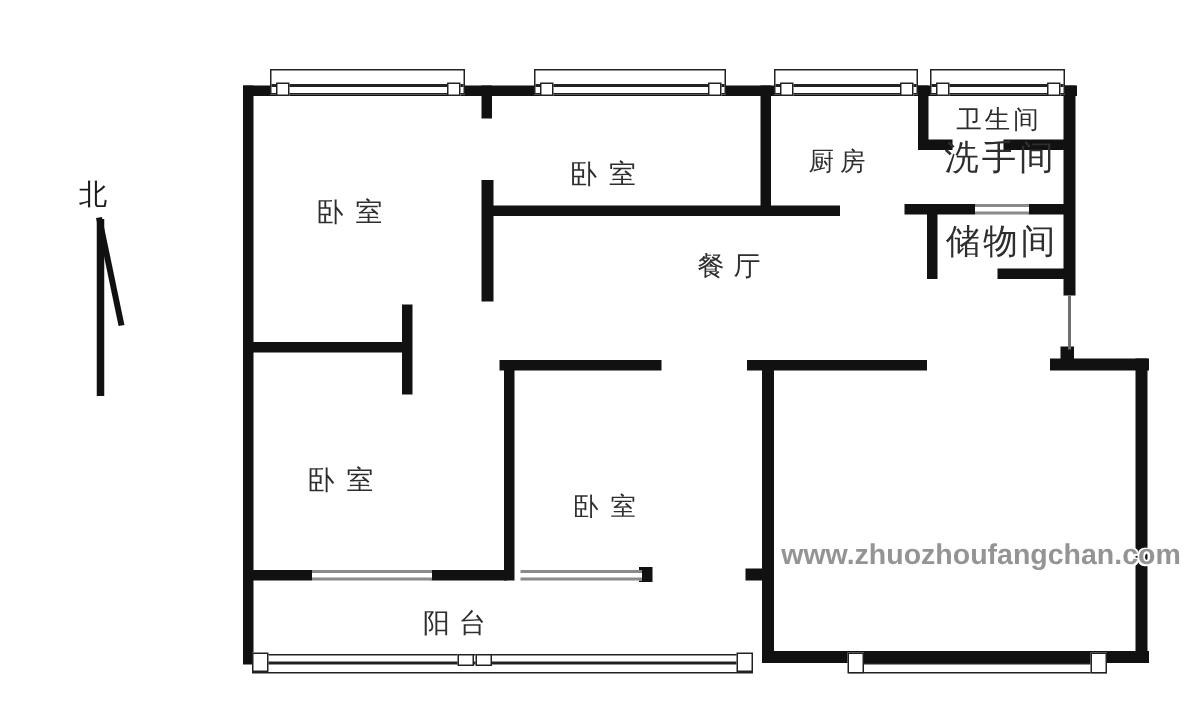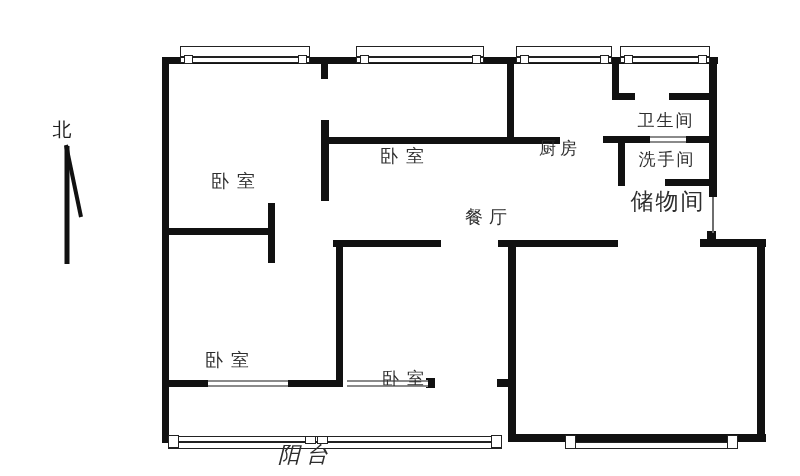--- a/index.html
+++ b/index.html
@@ -8,21 +8,21 @@
     font-family:"Liberation Serif","DejaVu Serif",serif;
   }
   .fp{position:absolute;inset:0;}
   .wall{position:absolute;background:#111;}
   .thinline{position:absolute;background:#6e6e6e;}
   .winrect{position:absolute;background:#fff;border:1.5px solid #222;box-sizing:border-box;}
   .midline{position:absolute;background:#222;}
   .wincap{position:absolute;background:#fff;border:1.5px solid #222;box-sizing:border-box;}
   .gray-window{position:absolute;background:#fff;border-top:2px solid #8a8a8a;border-bottom:2px solid #8a8a8a;box-sizing:border-box;}
   .room-label{
-    position:absolute;transform:translate(-50%,-50%);color:#2e2e2e;white-space:nowrap;margin-top:40px;
+    position:absolute;transform:translate(-50%,-50%);color:#2e2e2e;white-space:nowrap;
   }
   .compass{position:absolute;left:0;top:0;}
   .compass-label{
     position:absolute;left:62px;top:130px;transform:translate(-50%,-50%);
     font-size:19px;color:#1d1d1d;
   }
   .north-svg{position:absolute;left:47px;top:141px;}
   .watermark{position:absolute;color:#949494;font-family:"Liberation Sans","DejaVu Sans",sans-serif;font-weight:bold;
     text-shadow:-1px -1px 0 #fff,1px -1px 0 #fff,-1px 1px 0 #fff,1px 1px 0 #fff,0 0 2px #fff;
     transform:translate(-50%,-50%);white-space:nowrap;}
@@ -97,22 +97,23 @@
       <div class="winrect" style="left: 168px; top: 436px; width: 334px; height: 13px;"></div>
       <div class="midline" style="left: 178px; top: 441px; width: 316px; height: 2px;"></div>
       <div class="wincap" style="left: 168px; top: 435px; width: 11px; height: 13px;"></div>
       <div class="wincap" style="left: 491px; top: 435px; width: 11px; height: 13px;"></div>
       <div class="wincap" style="left: 305px; top: 436px; width: 11px; height: 8px;"></div>
       <div class="wincap" style="left: 317px; top: 436px; width: 11px; height: 8px;"></div>
       <span class="room-label" style="left: 233px; top: 141px; font-size: 18px; letter-spacing: 8px; padding-left: 8px;">卧室</span>
       <span class="room-label" style="left: 402px; top: 116px; font-size: 18px; letter-spacing: 8px; padding-left: 8px;">卧室</span>
       <span class="room-label" style="left: 558px; top: 108px; font-size: 17px; letter-spacing: 4px; padding-left: 4px;">厨房</span>
       <span class="room-label" style="left: 665px; top: 80px; font-size: 17px; letter-spacing: 2px; padding-left: 2px;">卫生间</span>
-      <span class="room-label" style="left: 666px; top: 119px; font-size: 17px; letter-spacing: 2px; padding-left: 2px;">洗手间</span>
+      <span class="room-label" style="left: 666px; top: 105px; font-size: 23px; letter-spacing: 2px; padding-left: 2px;">洗手间</span>
       <span class="room-label" style="left: 667px; top: 161px; font-size: 23px; letter-spacing: 2px; padding-left: 2px;">储物间</span>
       <span class="room-label" style="left: 486px; top: 177px; font-size: 18px; letter-spacing: 6px; padding-left: 6px;">餐厅</span>
       <span class="room-label" style="left: 227px; top: 320px; font-size: 18px; letter-spacing: 8px; padding-left: 8px;">卧室</span>
       <span class="room-label" style="left: 403px; top: 338px; font-size: 17px; letter-spacing: 8px; padding-left: 8px;">卧室</span>
-      <span class="room-label" style="left: 303px; top: 415px; font-size: 22px; letter-spacing: 6px; padding-left: 6px; font-style: italic;">阳台</span>
+      <span class="room-label" style="left: 303px; top: 415px; font-size: 18px; letter-spacing: 6px; padding-left: 6px;">阳台</span>
     </div>
 
+  <div class="watermark wm2">www.zhuozhoufangchan.com</div>
 
 </div>
 
 </body></html>

